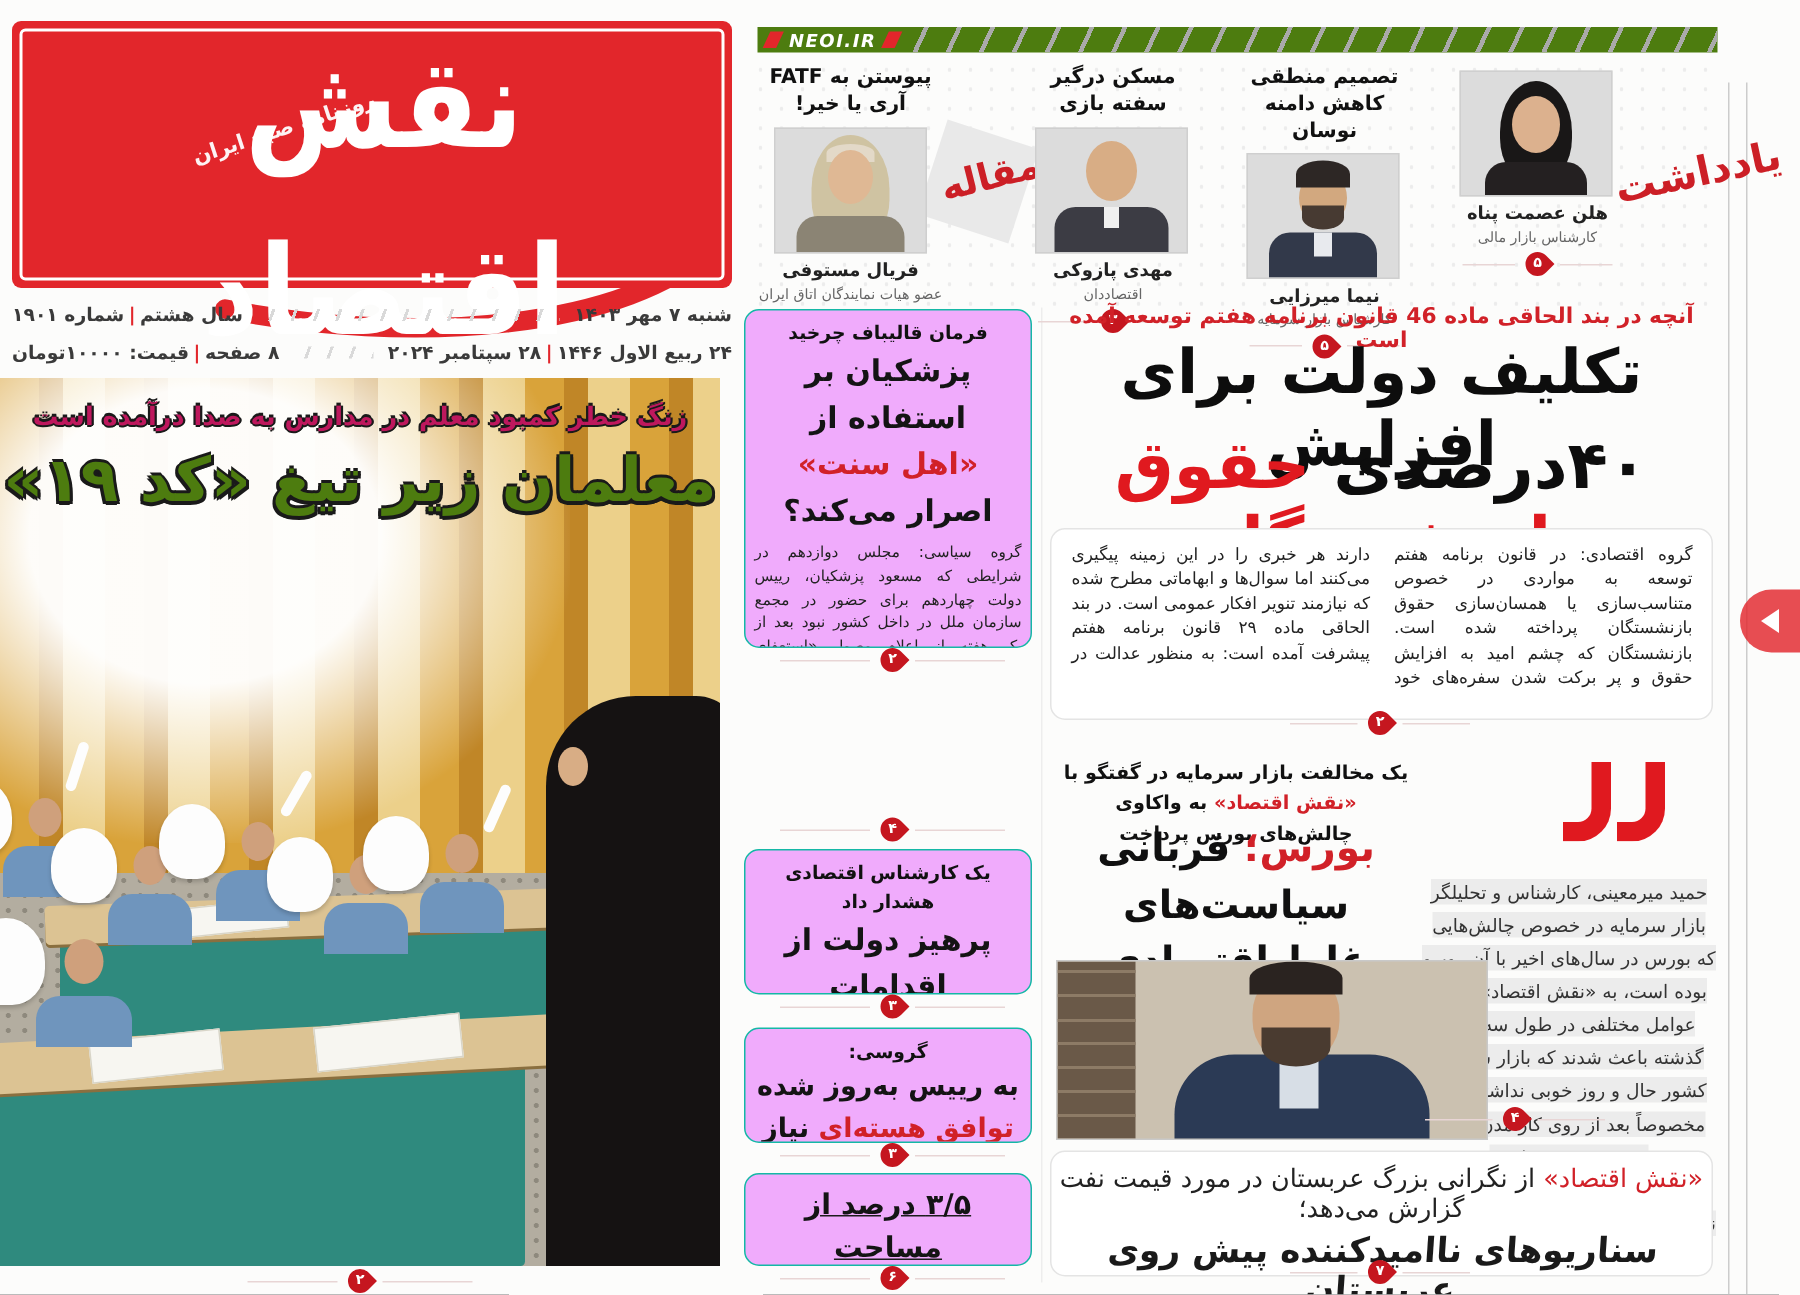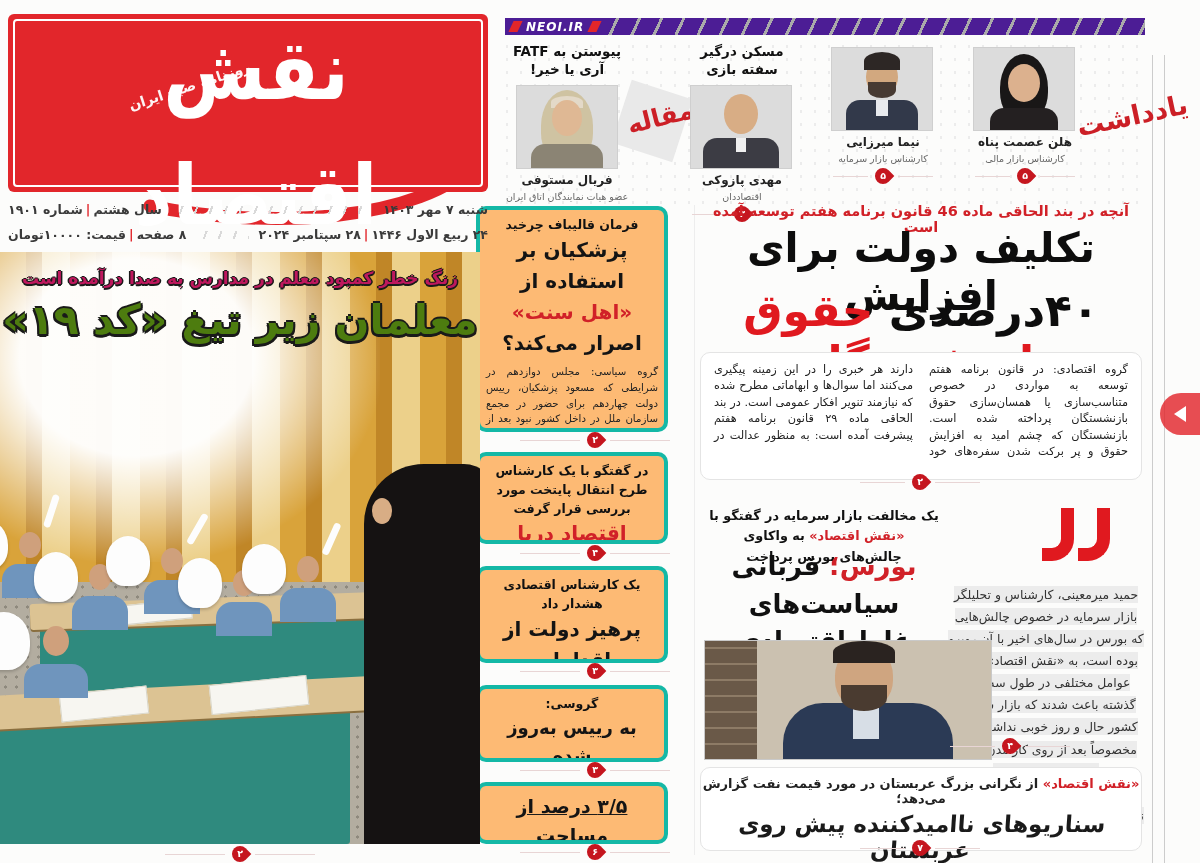--- a/index.html
+++ b/index.html
@@ -22,21 +22,21 @@
 
   
   .dateline-row{left:8px;width:480px;display:flex;align-items:center;direction:rtl;
     font-size:12.5px;font-weight:bold;color:#3a3a3a;z-index:3;}
   .dl1{top:202px;} .dl2{top:227px;}
   .rp{color:#e2262b;font-weight:bold;padding:0 3px;}
   .dashes{flex:1;height:8px;margin:0 10px;
     background:repeating-linear-gradient(110deg,transparent 0 9px,#d9d9d9 9px 11px,transparent 11px 14px);}
 
   
-  .top-strip{left:505px;top:18px;width:640px;height:17px;background:#4c1d95;display:flex;align-items:center;direction:ltr;overflow:hidden;}
+  .top-strip{left:505px;top:18px;width:640px;height:17px;background:#4d7c0f;display:flex;align-items:center;direction:ltr;overflow:hidden;}
   .strip-slash{width:9px;height:11px;background:#e2262b;transform:skewX(-25deg);margin:0 6px;}
   .strip-site{color:#fff;font-weight:bold;font-size:12px;font-style:italic;letter-spacing:1px;}
   .strip-pattern{flex:1;height:100%;
     background:repeating-linear-gradient(115deg,transparent 0 10px,#aaa 10px 13px,transparent 13px 20px);}
 
   
   .top-band{left:500px;top:40px;width:648px;height:168px;
     background-image:radial-gradient(#ececec 1.2px,transparent 1.4px);background-size:14px 13px;z-index:0;}
 
   
@@ -86,22 +86,22 @@
   .jar-arrow{width:0;height:0;border-top:8px solid transparent;border-bottom:8px solid transparent;border-right:12px solid #fff;}
 
   
   .pin-row{position:absolute;display:flex;align-items:center;z-index:3;}
   .pl{flex:1;height:1px;background:#e8d5d5;}
   .pin{width:16px;height:16px;background:#c5161f;border-radius:50% 0 50% 50%;transform:rotate(45deg);
     display:flex;align-items:center;justify-content:center;margin:0 7px;flex:none;}
   .pin span{transform:rotate(-45deg);color:#fff;font-size:9.5px;font-weight:bold;line-height:1;}
 
   
-  .mstory{left:476px;width:192px;border:4px solid #14b8a6;border-radius:10px;text-align:center;
-    padding:6px 6px 2px;box-sizing:border-box;overflow:hidden;background:#fdba74;z-index:2;}
+  .mstory{left:496px;width:192px;border:1px solid #14b8a6;border-radius:10px;text-align:center;
+    padding:6px 6px 2px;box-sizing:border-box;overflow:hidden;background:#f0abfc;z-index:2;}
   .m-kicker{font-size:12.5px;font-weight:bold;color:#111;line-height:1.5;}
   .m-head{font-size:20px;font-weight:bold;color:#141414;line-height:1.55;}
   .m-red{color:#d12128;}
   .m-body{font-size:10.2px;color:#222;text-align:justify;line-height:1.56;margin-top:5px;}
   .msA{top:206px;height:226px;} .msB{top:452px;height:92px;} .msC{top:566px;height:97px;}
   .msD{top:685px;height:77px;} .msE{top:782px;height:62px;text-decoration:underline;}
   .prA{left:520px;top:432px;width:150px;} .prB{left:520px;top:545px;width:150px;}
   .prC{left:520px;top:663px;width:150px;} .prD{left:520px;top:762px;width:150px;}
   .prE{left:520px;top:844px;width:150px;}
 
@@ -130,21 +130,21 @@
     background-image:repeating-linear-gradient(0deg,transparent 0 14px,#8d7b66 14px 16px);}
   .bp-suit{position:absolute;left:78px;top:62px;width:170px;height:70px;background:#2b3a55;border-radius:40px 40px 0 0;}
   .bp-shirt{position:absolute;left:148px;top:64px;width:26px;height:34px;background:#d7dee6;}
   .bp-head{position:absolute;left:130px;top:6px;width:58px;height:62px;background:#cfa580;border-radius:46%;}
   .bp-hair{position:absolute;left:128px;top:0px;width:62px;height:22px;background:#2a2320;border-radius:50% 50% 0 0;}
   .bp-beard{position:absolute;left:136px;top:44px;width:46px;height:26px;background:#4a3b30;border-radius:0 0 50% 50%;}
 
   
   .saudi{left:700px;top:767px;width:442px;height:84px;border:1px solid #e4e4e4;border-radius:10px;
     box-sizing:border-box;text-align:center;padding-top:8px;z-index:2;background:#fff;}
-  .s-kicker{font-size:13px;font-weight:bold;color:#222;}
+  .s-kicker{font-size:17px;font-weight:normal;color:#222;}
   .s-kicker .m-red{color:#d12128;}
   .s-head{font-size:23px;font-weight:bold;color:#1a1a1a;margin-top:5px;transform:skewX(-4deg);}
   .prSaudi{left:860px;top:840px;width:120px;}
 
   
   .photo{left:0;top:252px;width:480px;height:592px;overflow:hidden;background:#efe4c8;z-index:2;}
   .ph-curtain{position:absolute;left:0;top:0;width:480px;height:330px;
     background:repeating-linear-gradient(90deg,#d9a33a 0 26px,#c08627 26px 42px,#ecd08a 42px 70px);}
   .ph-light{position:absolute;left:-40px;top:-20px;width:420px;height:330px;
     background:radial-gradient(ellipse at 42% 38%,rgba(255,255,255,.97) 0 34%,rgba(255,255,255,0) 72%);}
@@ -217,20 +217,21 @@
     <div class="pin-row" style="position:static;margin-top:4px;">
         <div class="pl"></div>
         <div class="pin">
           <span>۵</span>
         </div>
         <div class="pl"></div>
       </div>
   </div>
 
   <div class="abs colm c-nima">
+    <div class="colm-h"><span>تصمیم منطقی</span><br><span>کاهش دامنه نوسان</span></div>
     <div class="colm-photo av-nima">
       <div class="head"></div>
       <div class="hair"></div>
       <div class="beard"></div>
       <div class="body-sh"></div>
       <div class="shirt"></div>
     </div>
     <div class="colm-name">نیما میرزایی</div>
     <div class="colm-role">کارشناس بازار سرمایه</div>
     <div class="pin-row" style="position:static;margin-top:4px;">
@@ -292,24 +293,20 @@
     <div class="m-body">گروه سیاسی: مجلس دوازدهم در شرایطی که مسعود پزشکیان، رییس دولت چهاردهم برای حضور در مجمع سازمان ملل در داخل کشور نبود بعد از یک هفته از اعلام وصول «استعفای عبدالکریم حسین‌زاده» برای کناره‌گیری از نمایندگی مجلس و رفتن به معاونت امور توسعه روستایی و مناطق محروم کشور در دولت چهاردهم، با این درخواست مخالفت و نخستین سنگ را در مسیر تحقق وفاق ملی انداخت...</div>
   </div>
   <div class="abs pin-row prA">
       <div class="pl"></div>
       <div class="pin">
         <span>۲</span>
       </div>
       <div class="pl"></div>
     </div>
 
-  <div class="abs mstory msB">
-    <div class="m-kicker">در گفتگو با یک کارشناس طرح انتقال پایتخت مورد بررسی قرار گرفت</div>
-    <div class="m-head"><span class="m-red">اقتصاد دریا</span><br></div>
-  </div>
   <div class="abs pin-row prB">
       <div class="pl"></div>
       <div class="pin">
         <span>۴</span>
       </div>
       <div class="pl"></div>
     </div>
 
   <div class="abs mstory msC">
     <div class="m-kicker">یک کارشناس اقتصادی هشدار داد</div>

